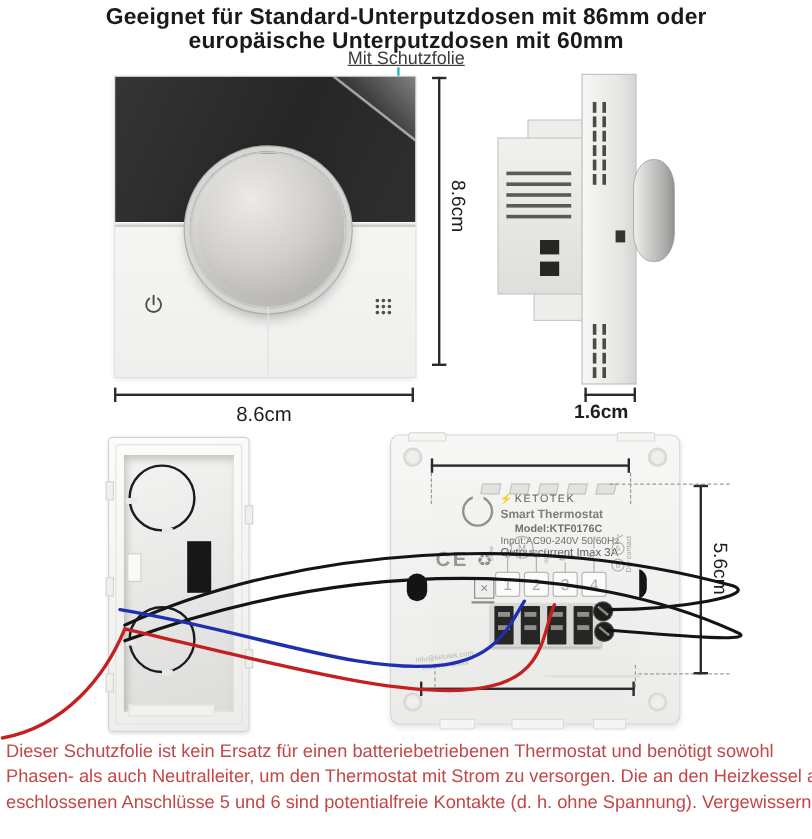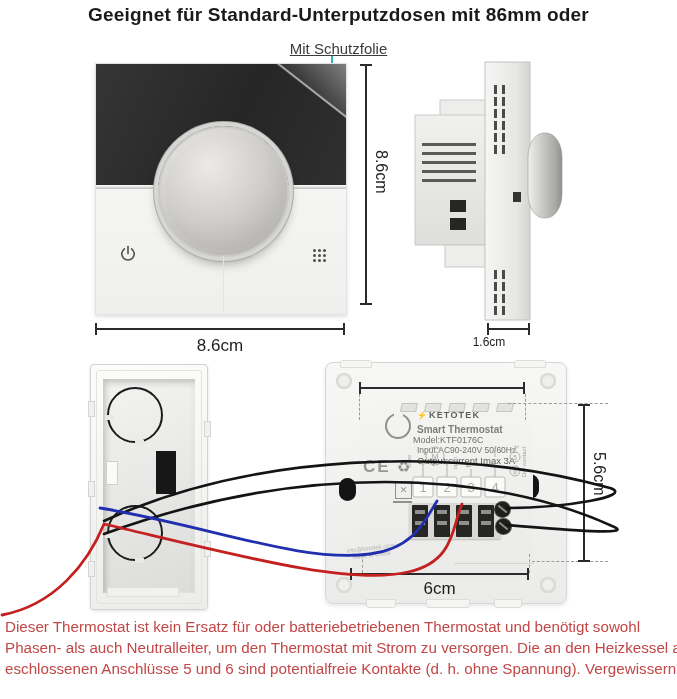--- a/index.html
+++ b/index.html
@@ -77,23 +77,23 @@
   .bp-tab{position:absolute;background:#f5f5f3;border:1px solid #dcdcda;}
   .module{position:absolute;left:33px;top:38px;width:174px;height:180px;
           clip-path:polygon(9% 0,91% 0,100% 9%,100% 91%,91% 100%,9% 100%,0 91%,0 9%);
           background:linear-gradient(180deg,#f4f4f2,#eaeae8);}
   .md-vent{position:absolute;top:2px;width:14px;height:7px;background:#e2e2e0;border:1px solid #c4c4c2;
            transform:skewX(-12deg);}
   .md-clip{position:absolute;left:26px;top:12px;width:22px;height:22px;border:2px solid #91918f;border-radius:50%;}
   .md-clip::after{content:"";position:absolute;left:7px;top:-3px;width:9px;height:5px;background:#f2f2f0;}
   .brand-row{position:absolute;left:58px;top:9px;display:flex;align-items:center;gap:2px;}
   .brand-bolt{font-size:8px;color:#6a6a68;}
-  .brand-name{font-size:9px;font-weight:bold;letter-spacing:1.2px;color:#5e5e5c;}
+  .brand-name{font-size:9px;font-weight:normal;letter-spacing:1.2px;color:#5e5e5c;}
   .md-product{position:absolute;left:58px;top:23px;font-size:10px;font-weight:bold;color:#7e7e7c;}
-  .md-model{position:absolute;left:54px;top:34px;font-size:9px;font-weight:normal;color:#70706e;}
+  .md-model{position:absolute;left:70px;top:34px;font-size:9px;font-weight:bold;color:#70706e;}
   .md-input{position:absolute;left:58px;top:44px;font-size:8.5px;color:#70706e;}
   .md-output{position:absolute;left:58px;top:54px;font-size:9.5px;color:#5c5c5a;}
   .md-ce{position:absolute;left:4px;top:56px;font-size:17px;font-weight:bold;letter-spacing:2px;color:#97 9795;color:#979795;}
   .md-recycle{position:absolute;left:38px;top:57px;font-size:15px;color:#90908e;}
   .md-weee{position:absolute;left:36px;top:80px;width:15px;height:16px;border:1.5px solid #90908e;
            font-size:9px;color:#90908e;display:flex;align-items:center;justify-content:center;}
   .md-weee-bar{position:absolute;left:34px;top:100px;width:19px;height:2px;background:#90908e;}
   .wiring{position:absolute;left:44px;top:42px;width:128px;height:64px;}
   .tstrip{position:absolute;left:50px;top:102px;width:92px;height:36px;background:#d8d8d6;border-radius:2px;
           box-shadow:0 1px 2px rgba(0,0,0,.2);}
@@ -115,20 +115,21 @@
   .warning{position:absolute;left:5px;top:616px;width:668px;}
   .w-head{font-size:17.5px;font-weight:bold;color:#cd2c2c;margin-bottom:2px;}
   .w-line{font-size:15.2px;line-height:21px;color:#c24747;white-space:nowrap;}
 </style>
 </head>
 <body>
 
 <div class="stage">
 
   <div class="title" style="top:4px;">Geeignet für Standard-Unterputzdosen mit 86mm oder</div>
+  <div class="title" style="top:24px;">europäische Unterputzdosen mit 60mm</div>
   <div class="subtitle" style="top:40px;text-decoration:underline;">Mit Schutzfolie</div>
   <div class="pointer-line"></div>
   <div class="pointer-dot"></div>
 
   <div class="front-panel">
     <div class="screen">
       <div class="film-peel"></div>
       <div class="film-curl"></div>
     </div>
     <div class="divider"></div>
@@ -203,21 +204,21 @@
           <rect x="94" y="242" width="3" height="9"></rect>
         <rect x="86" y="254" width="3" height="9"></rect>
           <rect x="94" y="254" width="3" height="9"></rect>
       </g>
       <rect x="105" y="140" width="8" height="10" fill="#333331"></rect>
     </g>
     <rect x="120" y="81" width="34" height="85" rx="16" ry="24" fill="url(#gKnob)" stroke="#9b9b99" stroke-width="0.6"></rect>
   </svg>
 
   <div class="dimh" style="left:487px;top:328px;width:43px;"></div>
-  <div class="dimlabel" style="left:442px;top:335px;width:94px;font-size:12px;">1.6cm</div>
+  <div class="dimlabel" style="left:454px;top:335px;width:94px;font-size:16px;font-weight:bold;">1.6cm</div>
 
   <div class="wallbox">
     <div class="wb-ridge"></div>
     <div class="wb-recess"></div>
     <div class="knockout" style="left:16px;top:22px;"></div>
     <div class="knockout" style="left:16px;top:140px;"></div>
     <div class="wb-slot"></div>
     <div class="wb-mini"></div>
     <div class="wb-bottom"></div>
     <div class="wb-tab" style="left:-3px;top:36px;"></div>
@@ -310,35 +311,34 @@
       <div>info@ketotek.com</div>
       <div>Made in China</div>
     </div>
     <div class="plate-line"></div>
   </div>
 
   <div class="dimh" style="left:359px;top:387px;width:166px;"></div>
   <div class="dashv" style="left:359px;top:394px;height:26px;"></div>
   <div class="dashv" style="left:525px;top:394px;height:26px;"></div>
   <div class="dimh" style="left:350px;top:573px;width:179px;"></div>
-  <div class="dimlabel" style="left:350px;top:579px;width:179px;">6cm</div>
   <div class="dashv" style="left:362px;top:554px;height:19px;"></div>
   <div class="dashv" style="left:529px;top:554px;height:19px;"></div>
   <div class="dashh" style="left:508px;top:403px;width:100px;"></div>
   <div class="dashh" style="left:532px;top:561px;width:76px;"></div>
   <div class="dimv" style="left:583px;top:404px;height:158px;"></div>
   <div class="dimlabel-v" style="left:590px;top:452px;">5.6cm</div>
 
   <svg class="wires" viewBox="0 0 677 290">
     <path d="M104,163 C250,96 450,86 610,130 C635,138 565,150 507,150" fill="none" stroke="#141414" stroke-width="2.6" stroke-linecap="round"></path>
     <path d="M104,176 C300,104 490,112 612,168 C638,178 566,172 506,167" fill="none" stroke="#141414" stroke-width="2.6" stroke-linecap="round"></path>
     <path d="M100,150 C210,168 300,205 370,196 C415,190 425,162 437,143" fill="none" stroke="#1f2fae" stroke-width="2.8" stroke-linecap="round"></path>
     <path d="M2,257 C55,247 88,205 104,166 C240,198 350,228 408,214 C455,204 452,168 462,146" fill="none" stroke="#c52020" stroke-width="2.8" stroke-linecap="round"></path>
   </svg>
 
   <div class="warning">
-    <div class="w-line">Dieser Thermostat ist kein Ersatz für oder batteriebetriebenen Thermostat und benötigt sowohl</div>
+    <div class="w-line">Dieser Schutzfolie ist kein Ersatz für einen batteriebetriebenen Thermostat und benötigt sowohl</div>
     <div class="w-line">Phasen- als auch Neutralleiter, um den Thermostat mit Strom zu versorgen. Die an den Heizkessel ang-</div>
     <div class="w-line">eschlossenen Anschlüsse 5 und 6 sind potentialfreie Kontakte (d. h. ohne Spannung). Vergewissern Sie</div>
 
   </div>
 
 </div>
 
 </body></html>

